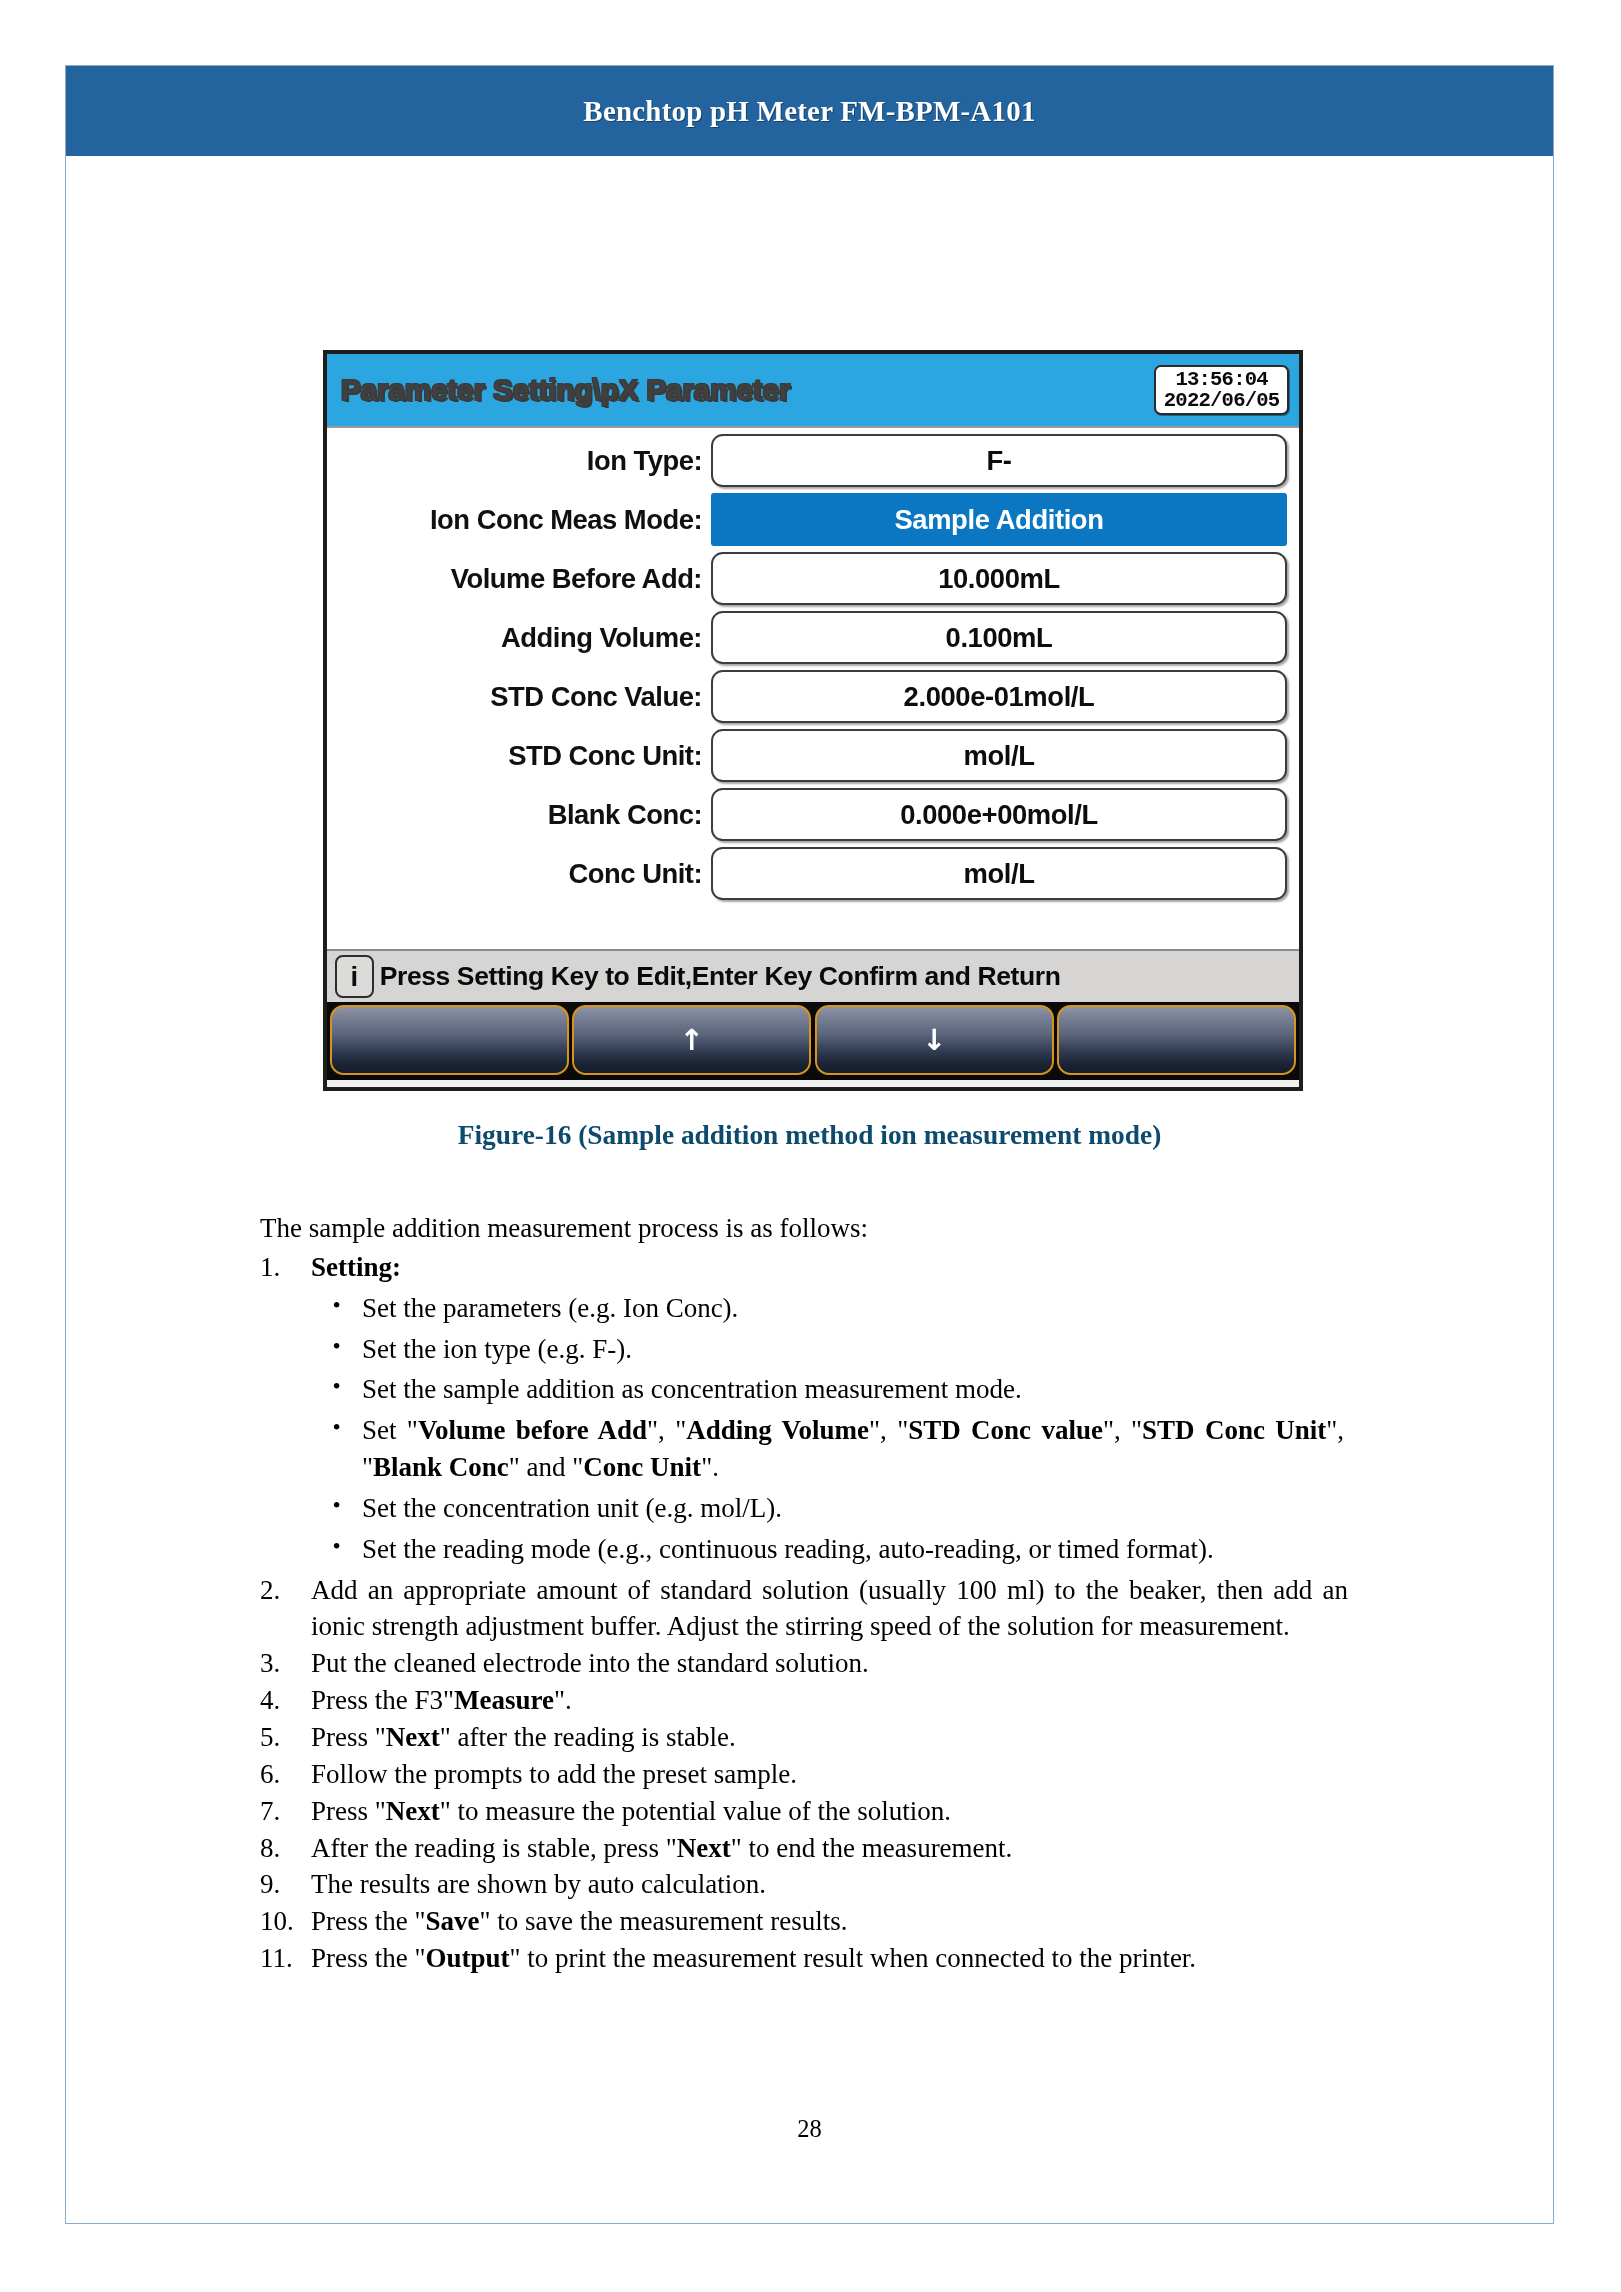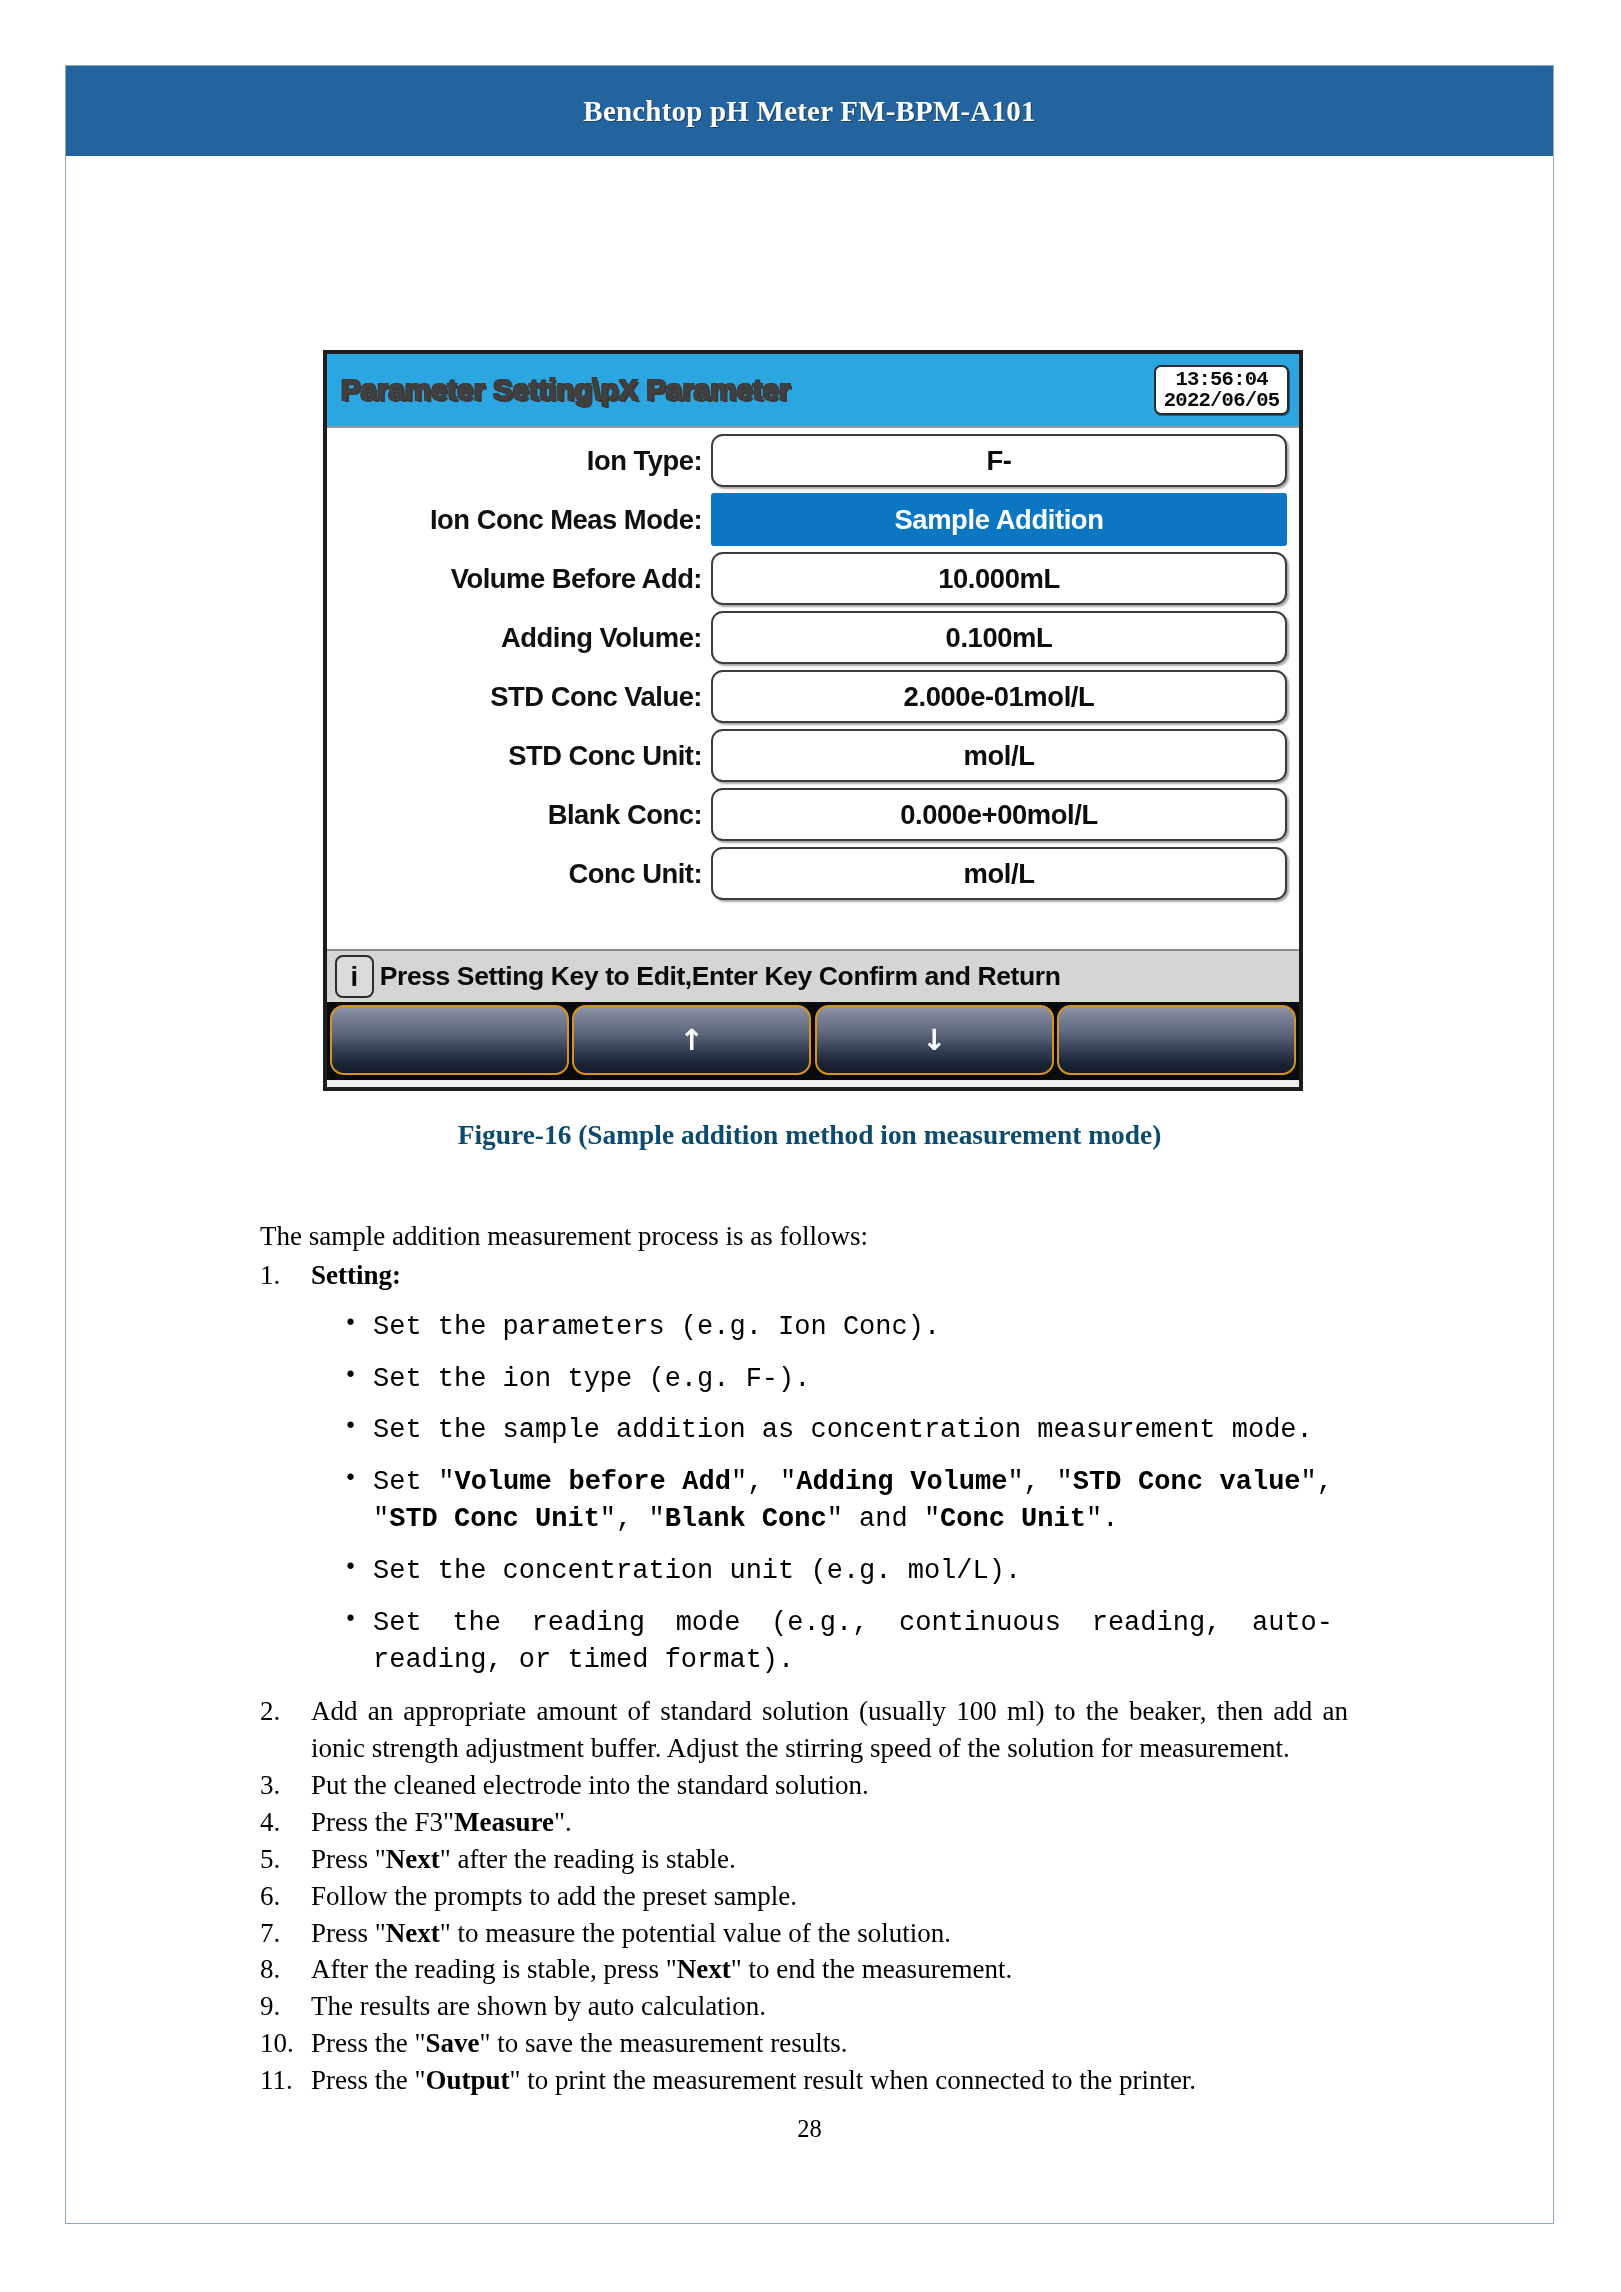--- a/index.html
+++ b/index.html
@@ -247,21 +247,21 @@
     position: absolute;
     left: 194px;
     top: 1070px;
     width: 1088px;
     font-family: "Liberation Serif", serif;
     font-size: 27px;
     color: #000000;
     line-height: 1.365;
   }
   #intro-line {
-    margin: 8px 0 2px 0;
+    margin: 0 0 2px 0;
   }
   ol.steps {
     list-style: none;
     margin: 0;
     padding: 0;
     counter-reset: step;
   }
   ol.steps > li {
     counter-increment: step;
     position: relative;
@@ -280,22 +280,21 @@
   ol.steps > li.wide::before { width: 51px; }
   ul.bullets {
     list-style: none;
     margin: 0;
     padding: 0;
   }
   ul.bullets > li {
     position: relative;
     padding-left: 47px;
     text-align: justify;
-    margin: 15px;
-    font-family: Liberation Mono, monospace;
+    margin: 4px;
   }
   ul.bullets > li::before {
     content: "\2022";
     position: absolute;
     left: 17.6px;
     top: -1px;
     font-size: 23.5px;
   }
   ul.bullets > li.nojustify,
   ol.steps > li.nojustify { text-align: left; }

